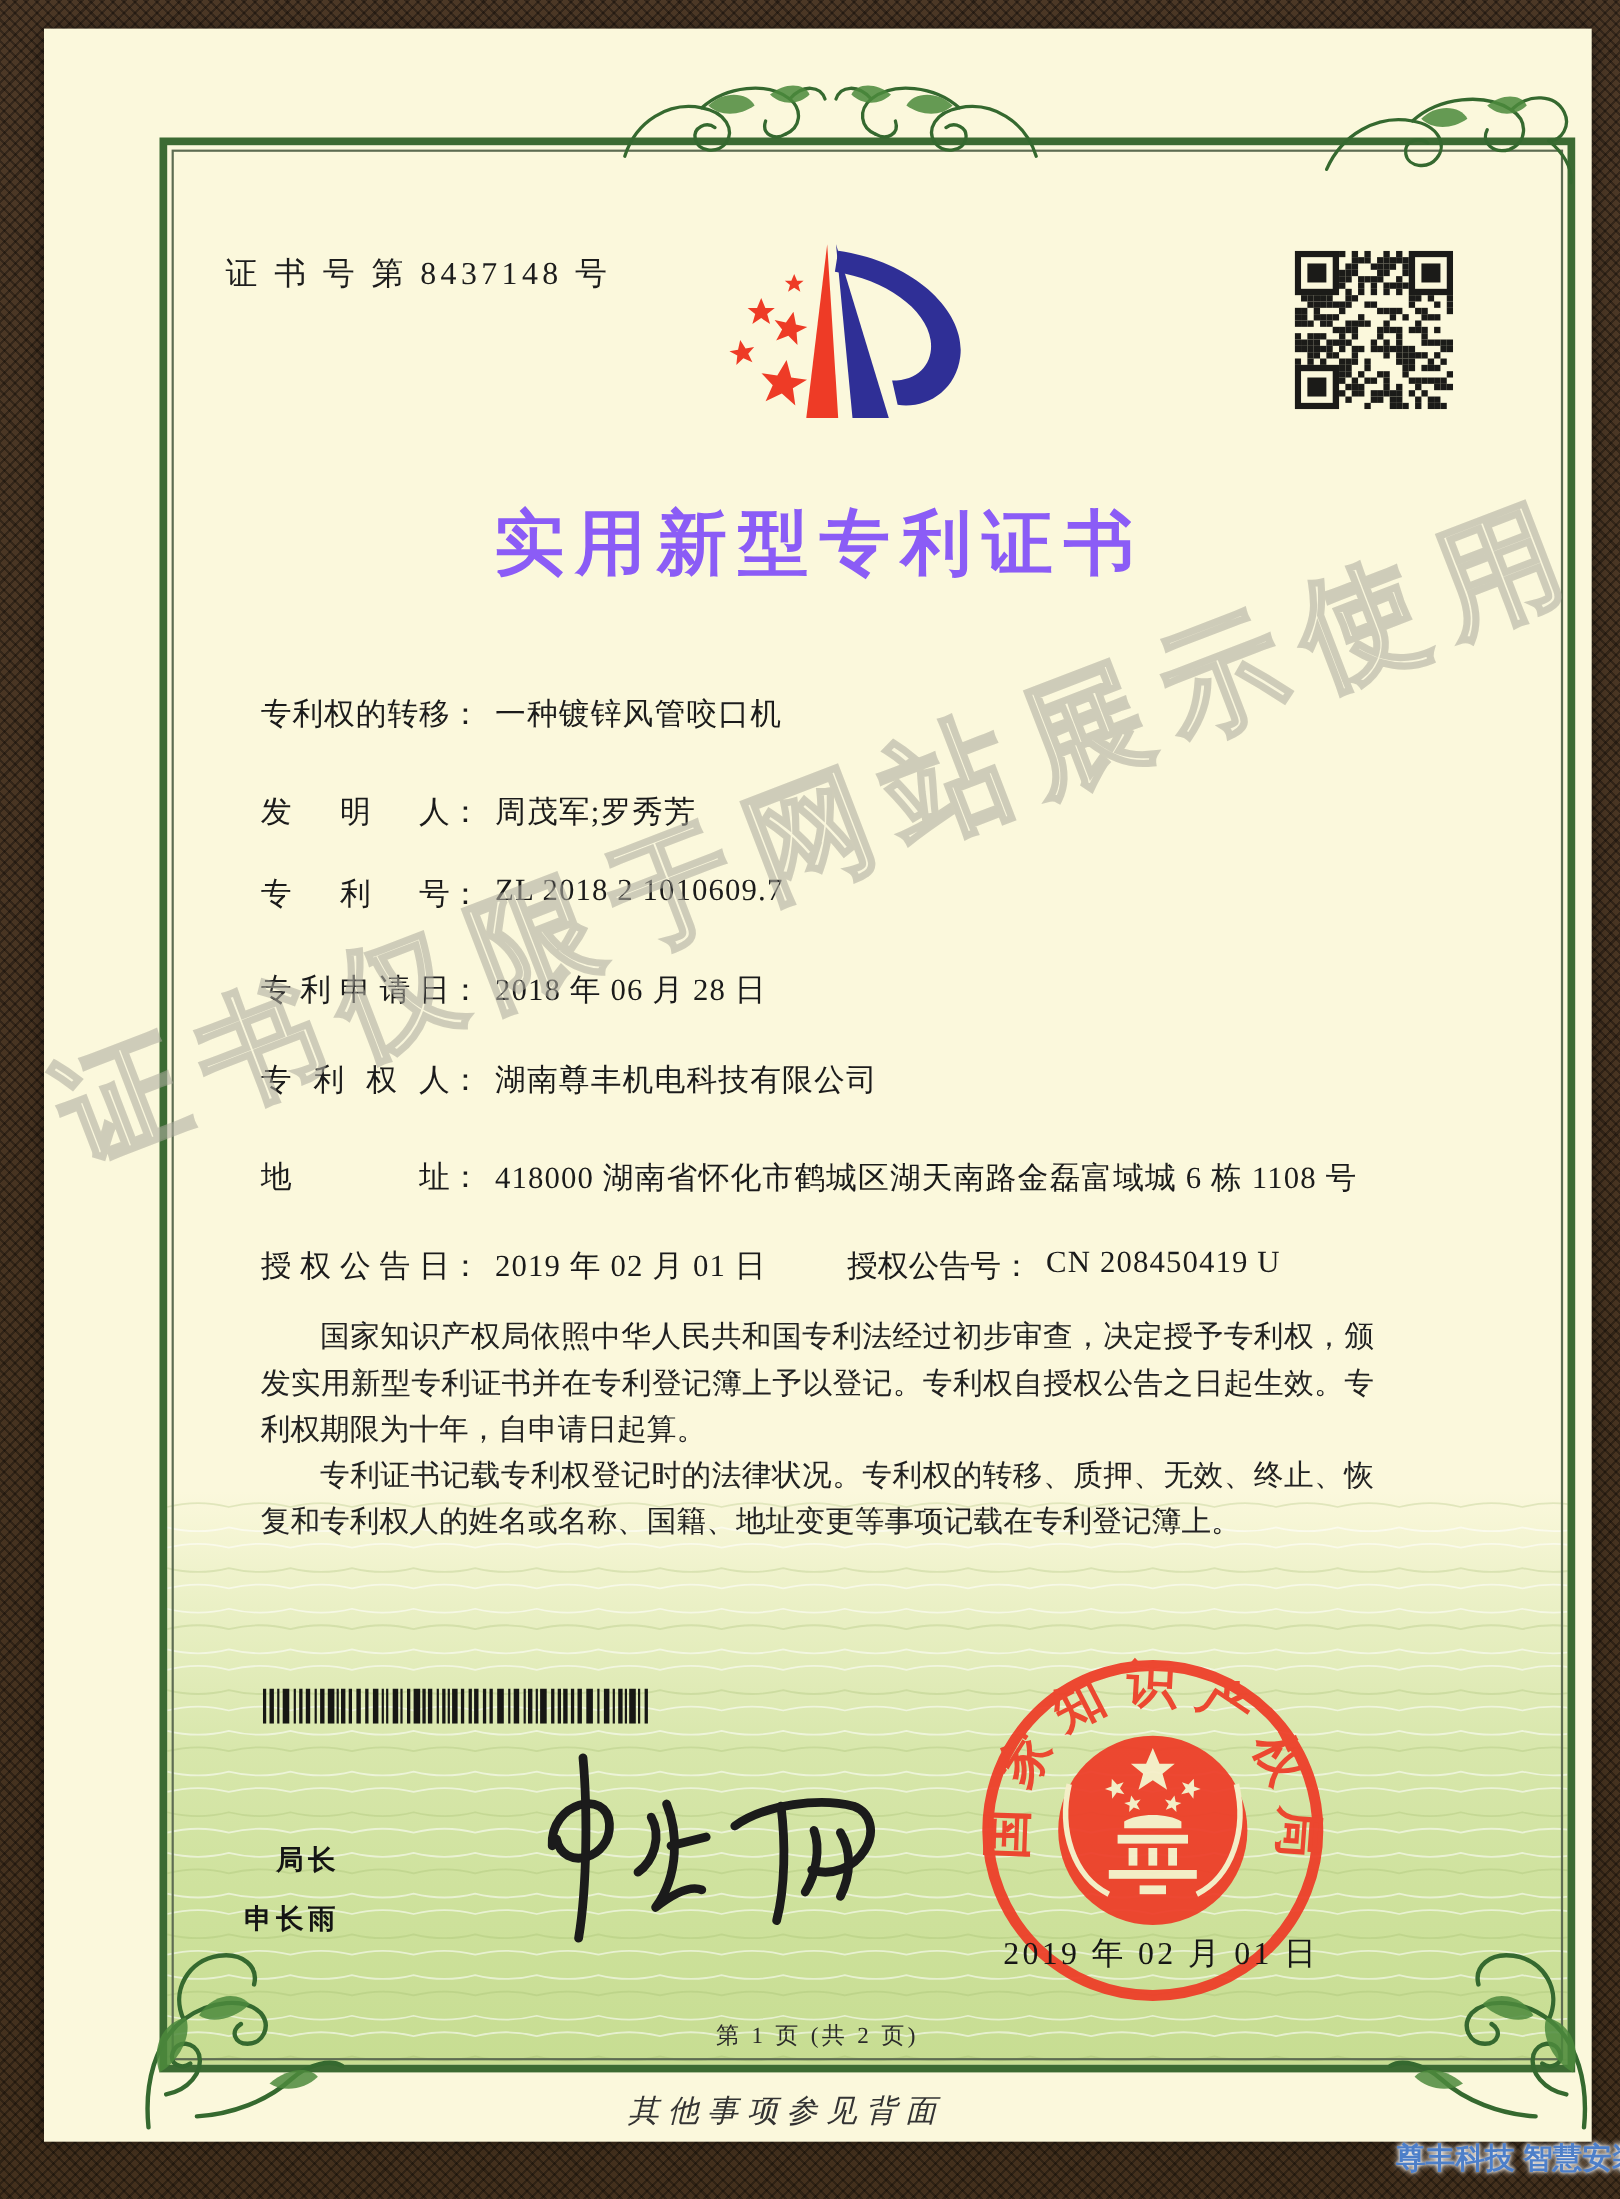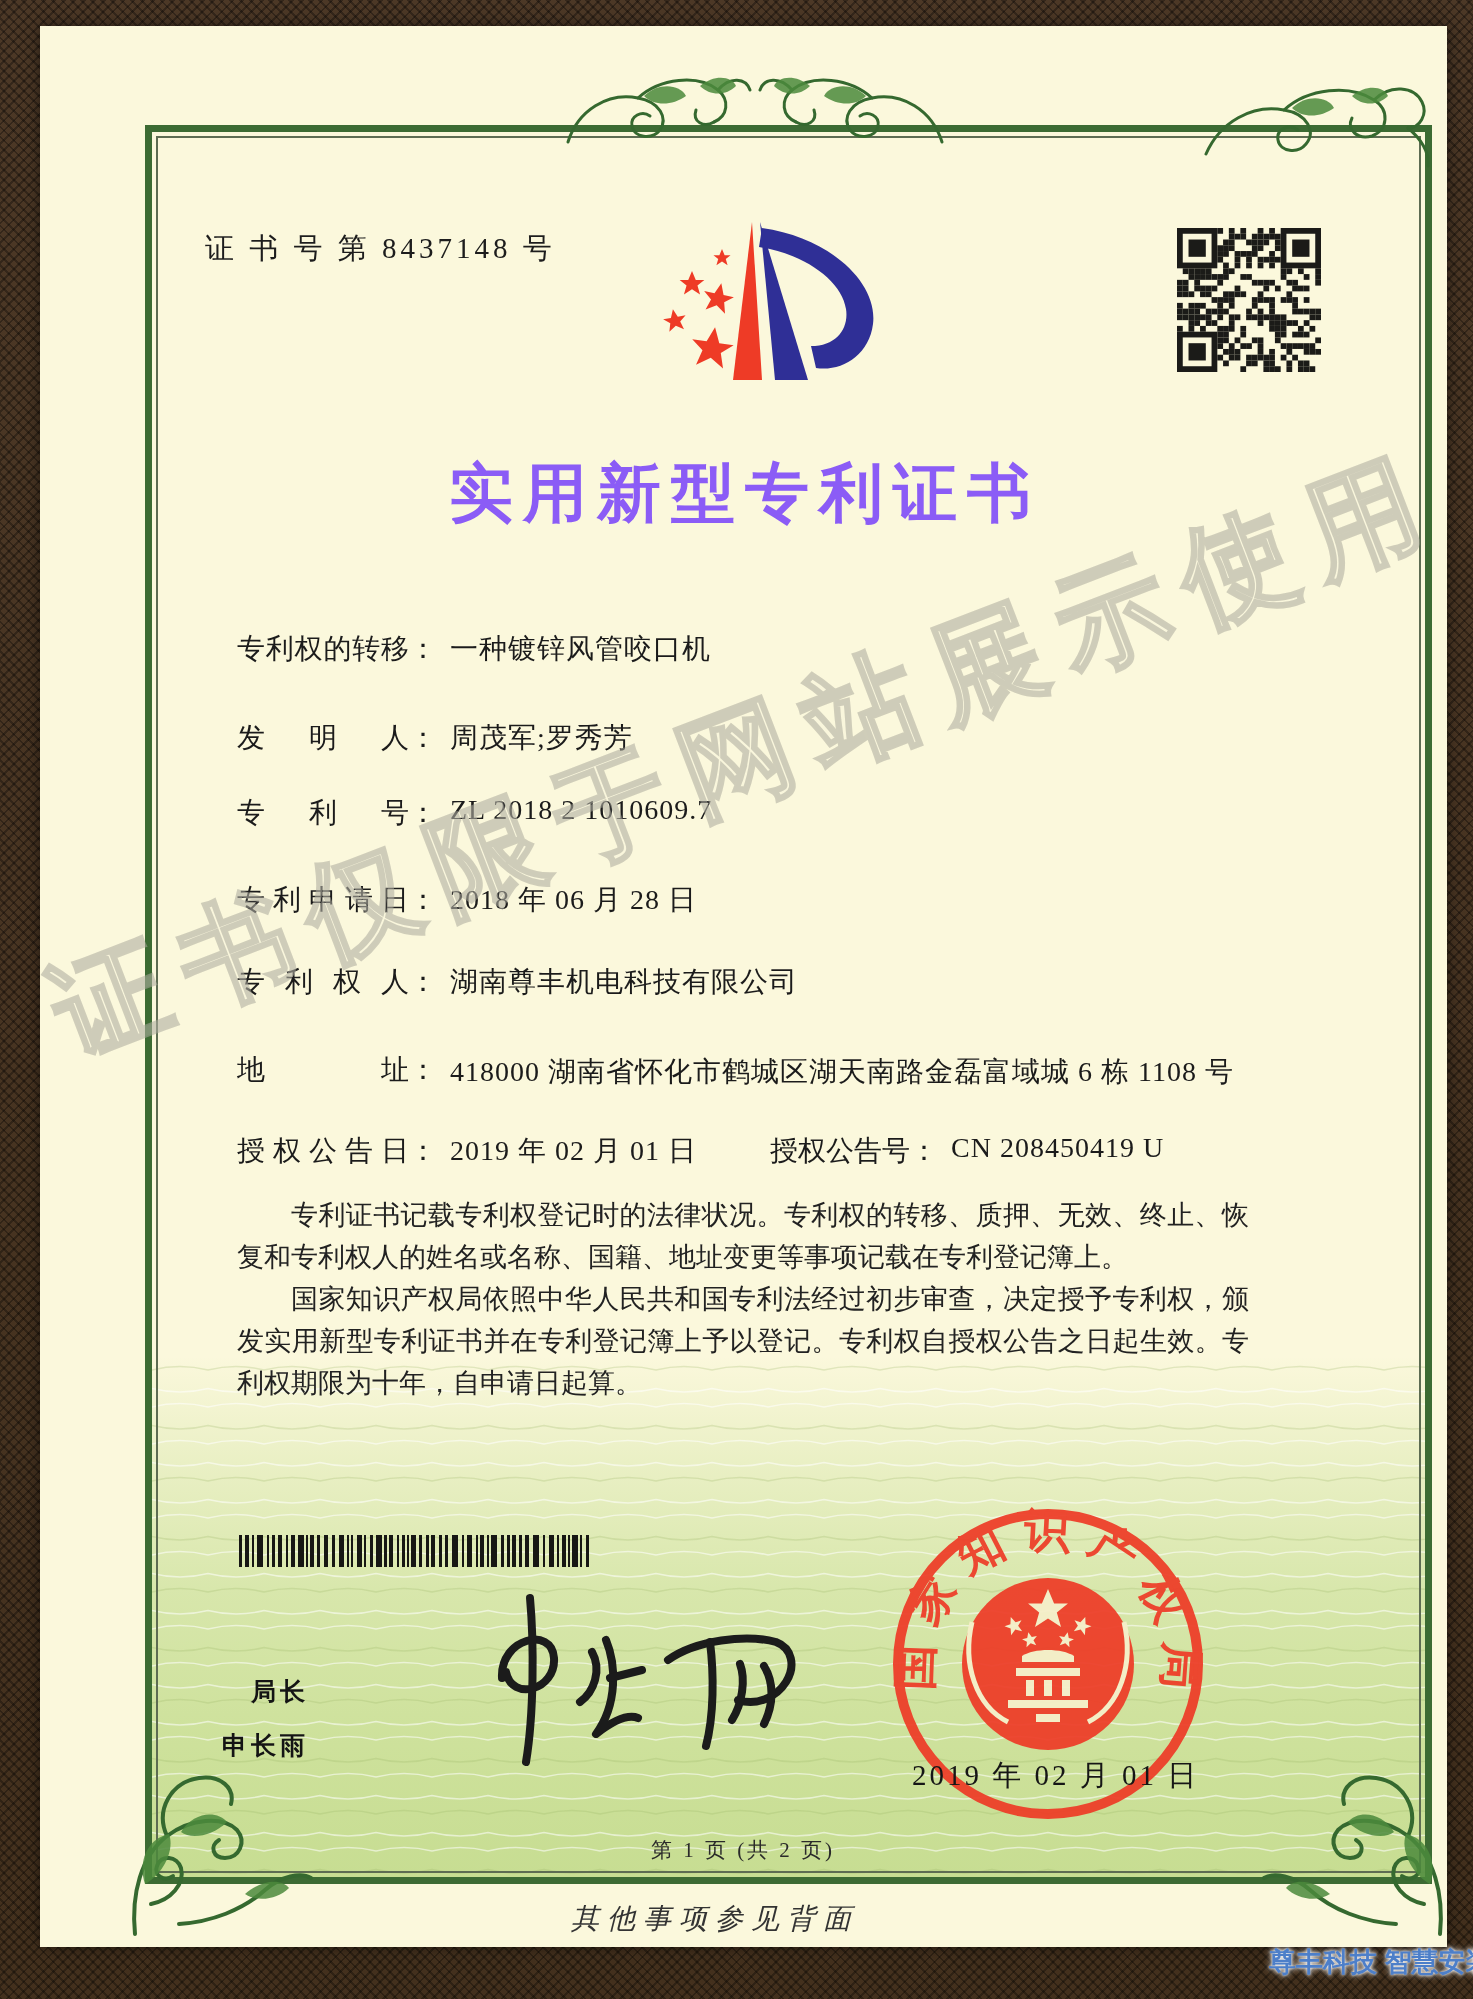--- a/index.html
+++ b/index.html
@@ -451,22 +451,22 @@
       <span class="flabel">地址</span><span class="colon">：</span><span class="fvalue">418000 湖南省怀化市鹤城区湖天南路金磊富域城 6 栋 1108 号</span>
     </div>
     <div class="frow" style="top:1106px">
       <span class="flabel">授权公告日</span><span class="colon">：</span><span class="fvalue">2019 年 02 月 01 日</span>
       <span class="grant2">
         <span>授权公告号</span><span class="colon">：</span><span class="fvalue">CN 208450419 U</span>
       </span>
     </div>
 
     <div class="paras">
+      <p>国家知识产权局依照中华人民共和国专利法经过初步审查，决定授予专利权，颁发实用新型专利证书并在专利登记簿上予以登记。专利权自授权公告之日起生效。专利权期限为十年，自申请日起算。</p>
       <p>专利证书记载专利权登记时的法律状况。专利权的转移、质押、无效、终止、恢复和专利权人的姓名或名称、国籍、地址变更等事项记载在专利登记簿上。</p>
-      <p>国家知识产权局依照中华人民共和国专利法经过初步审查，决定授予专利权，颁发实用新型专利证书并在专利登记簿上予以登记。专利权自授权公告之日起生效。专利权期限为十年，自申请日起算。</p>
     </div>
 
     <svg class="barcode" id="barcode" width="356" height="32">
         <rect x="0" y="0" width="3" height="32" fill="#171714"></rect>
         <rect x="6" y="0" width="4" height="32" fill="#171714"></rect>
         <rect x="13" y="0" width="2" height="32" fill="#171714"></rect>
         <rect x="18" y="0" width="6" height="32" fill="#171714"></rect>
         <rect x="28" y="0" width="2" height="32" fill="#171714"></rect>
         <rect x="33" y="0" width="3" height="32" fill="#171714"></rect>
         <rect x="39" y="0" width="4" height="32" fill="#171714"></rect>

